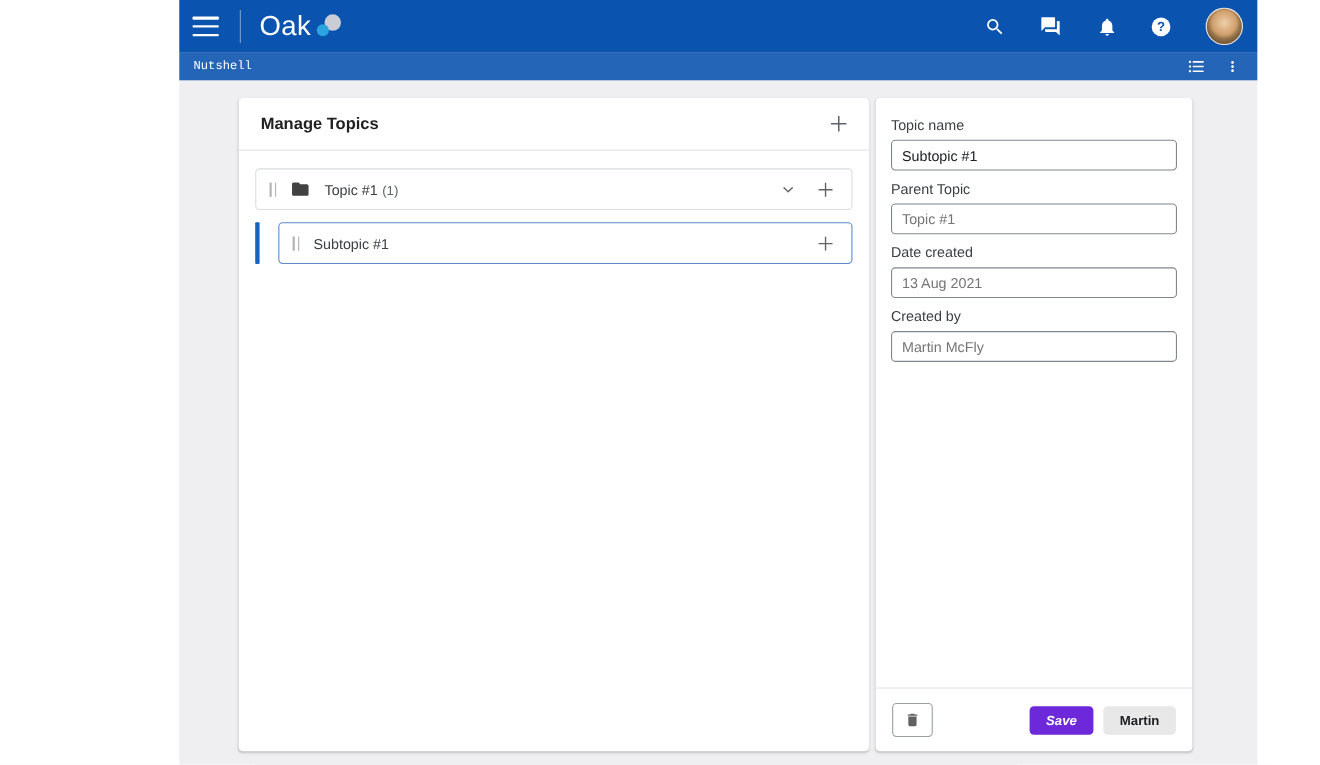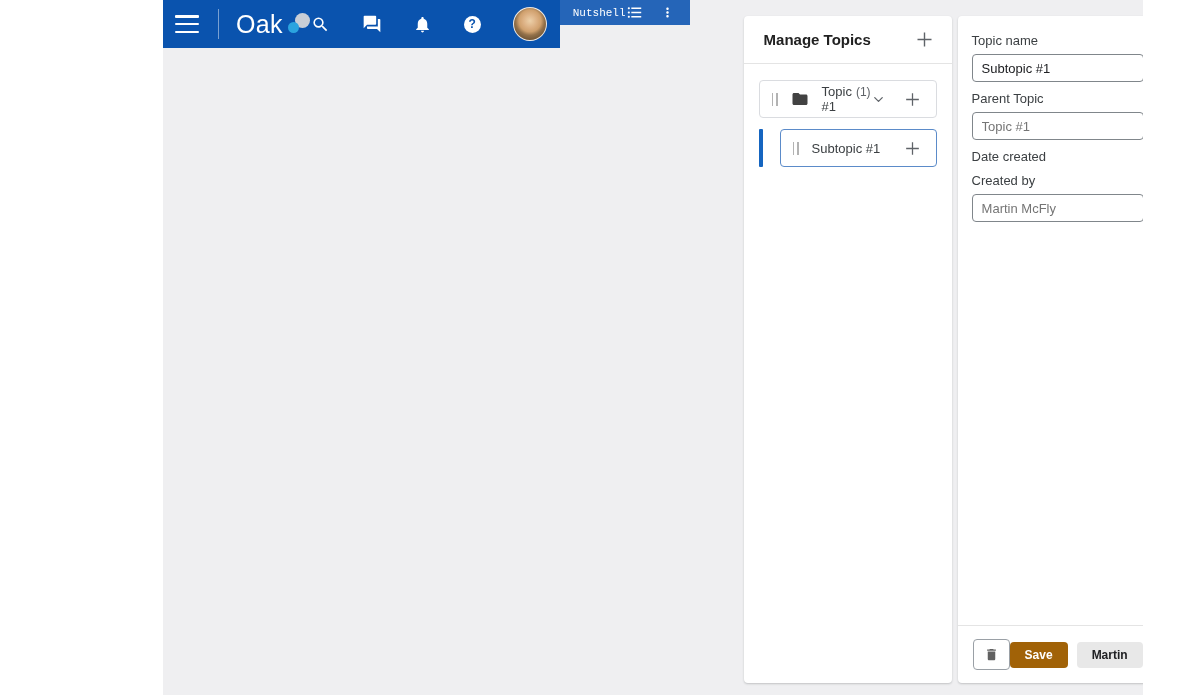--- a/index.html
+++ b/index.html
@@ -1,17 +1,17 @@
 <!DOCTYPE html>
 <html><head>
 <meta charset="utf-8">
 <style>
   * { margin:0; padding:0; box-sizing:border-box; }
   html,body { width:1200px; height:695px; background:#ffffff; font-family:"Liberation Sans", sans-serif; overflow:hidden; }
-  .app { position:absolute; left:163px; top:0; width:980px; height:695px; display:flex; flex-direction:row; background:#efeff1; }
+  .app { position:absolute; left:163px; top:0; width:980px; height:695px; display:flex; flex-direction:column; background:#efeff1; }
 
   
   .topbar { height:48px; min-height:48px; background:#0a53ae; display:flex; align-items:center; padding:0 13px 0 12px; color:#fff; }
   .hamburger { width:24px; height:18px; display:flex; flex-direction:column; justify-content:space-between; cursor:pointer; }
   .hamburger span { display:block; height:2.5px; background:#fff; border-radius:1px; }
   .top-divider { width:1px; height:30px; background:rgba(255,255,255,0.45); margin-left:19px; }
   .logo { display:flex; align-items:center; margin-left:17px; cursor:pointer; }
   .logo-text { font-size:25px; font-weight:500; color:#fff; letter-spacing:0.3px; }
   .logo-mark { position:relative; width:26px; height:26px; margin-left:2px; }
   .logo-mark .c-gray { position:absolute; right:1px; top:2px; width:15px; height:15px; border-radius:50%; background:#c9ced6; }
@@ -51,21 +51,21 @@
   .row-sub { flex:1; margin-left:17px; border-color:#5b8bc9; }
 
   
   .settings-body { padding:8px 14px 0 14px; }
   .field-label { display:block; font-size:13px; color:#3c4043; margin:9px 0 6px; }
   .field-input { width:100%; height:28px; border:1px solid #80868b; border-radius:4px; padding:0 9px; font-size:13px; color:#202124; background:#fff; font-family:"Liberation Sans", sans-serif; outline:none; }
   .field-input.muted { color:#757575; }
   .settings-footer { margin-top:auto; border-top:1px solid #e4e4e4; padding:13px 15px; display:flex; align-items:center; }
   .trash-btn { width:37px; height:31px; border:1px solid #9aa0a6; border-radius:4px; background:#fff; display:flex; align-items:center; justify-content:center; cursor:pointer; color:#616161; }
   .btn { border:none; border-radius:4px; font-size:12px; font-weight:700; height:26px; padding:0 15px; cursor:pointer; font-family:"Liberation Sans", sans-serif; }
-  .btn-save { margin-left:auto; background:#a16207; color:#fff; }
+  .btn-save { margin-left:auto; background:#6d28d9; color:#fff;font-style:italic; }
   .btn-cancel { margin-left:9px; background:#e8e8e8; color:#202124; }
 
   svg { display:block; }
 </style>
 </head>
 <body>
 
 <div class="app">
 
   <header class="topbar">
@@ -186,20 +186,21 @@
     <section class="card card-settings">
 
       <div class="settings-body">
         <label class="field-label">Topic name</label>
         <input class="field-input" type="text" value="Subtopic #1" style="">
 
         <label class="field-label">Parent Topic</label>
         <input class="field-input muted" type="text" readonly="" value="Topic #1" style="">
 
         <label class="field-label">Date created</label>
+        <input class="field-input muted" type="text" readonly="" value="13 Aug 2021" style="">
 
         <label class="field-label">Created by</label>
         <input class="field-input muted" type="text" readonly="" value="Martin McFly" style="">
       </div>
 
       <div class="settings-footer">
         <button class="trash-btn">
           <span>
             <svg width="15" height="15" viewBox="0 0 24 24" fill="currentColor">
                 <path d="M6 19c0 1.1.9 2 2 2h8c1.1 0 2-.9 2-2V7H6v12zM19 4h-3.5l-1-1h-5l-1 1H5v2h14V4z"></path>

